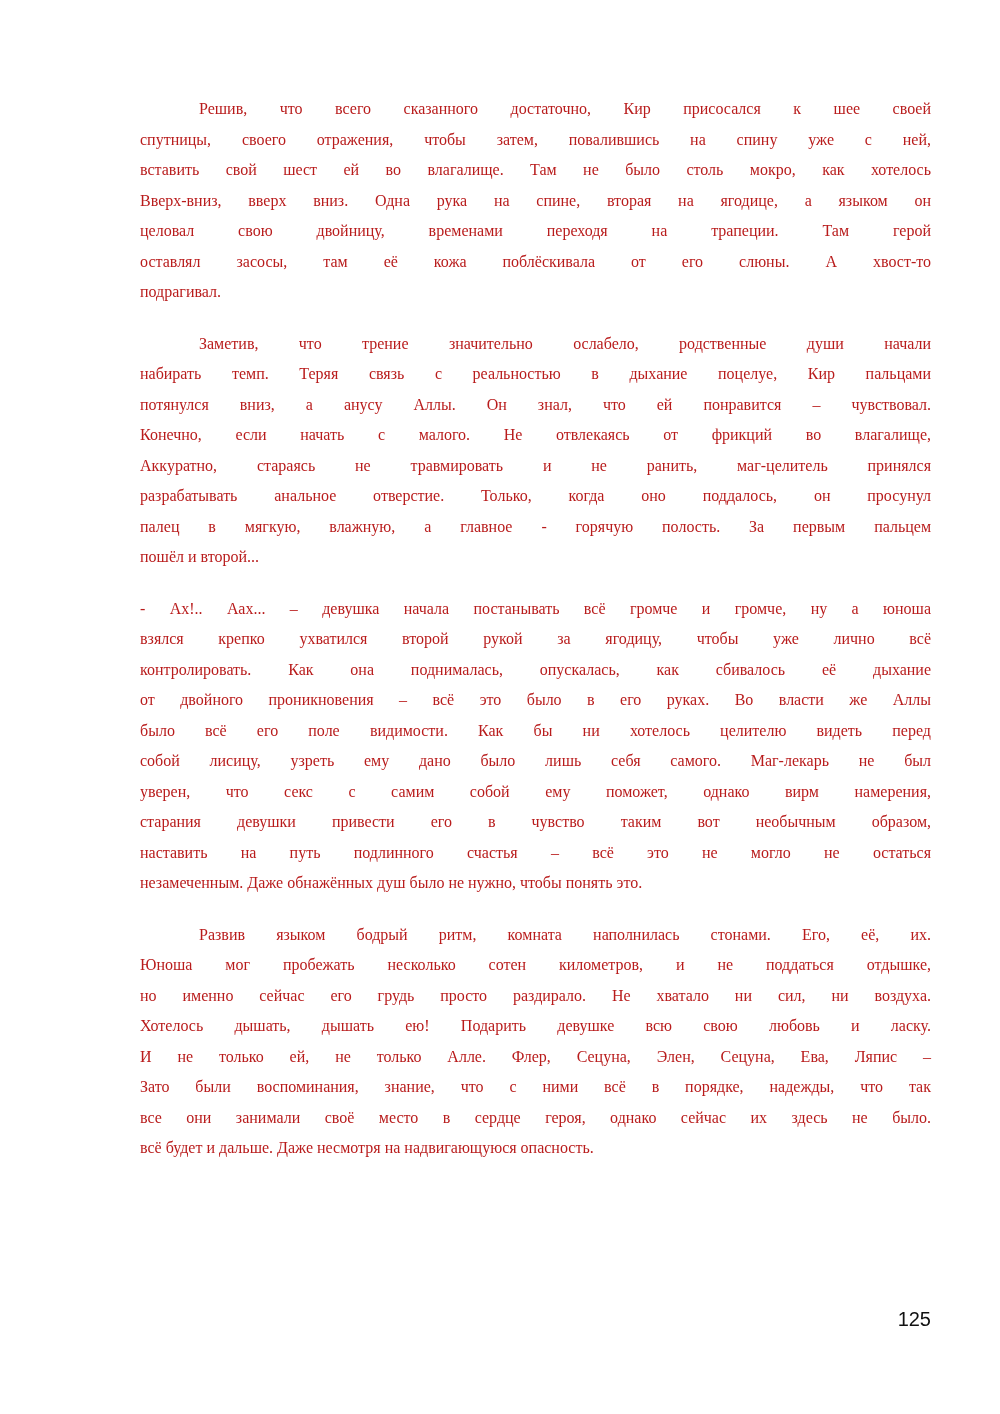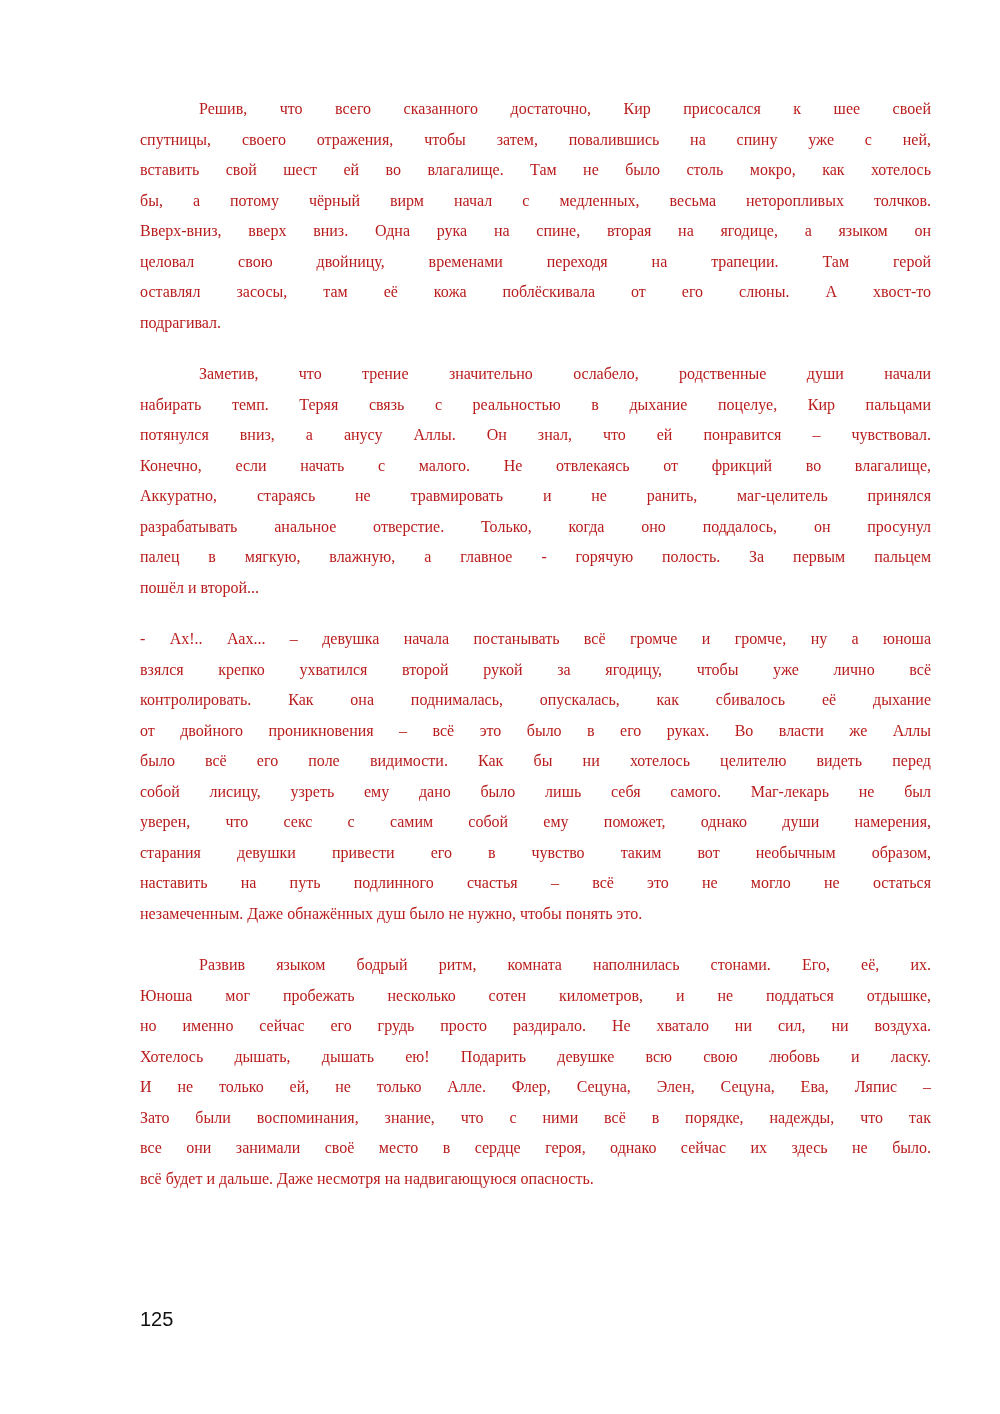--- a/index.html
+++ b/index.html
@@ -44,37 +44,36 @@
     text-align-last: left;
   }
   .line.indent {
     padding-left: 59px;
   }
   .page-number {
     position: absolute;
     left: 140px;
     top: 1308px;
     width: 791px;
-    text-align: left;
+    text-align: right;
     font-family: "Liberation Sans", "DejaVu Sans", sans-serif;
     font-size: 20px;
     line-height: 22px;
     color: #111111;
   }
 </style>
 </head>
 <body>
 
 <div class="page">
   <div class="text-block" id="text-block">
       <div class="para">
         <div class="line indent">Решив, что всего сказанного достаточно, Кир присосался к шее своей</div>
         <div class="line">спутницы, своего отражения, чтобы затем, повалившись на спину уже с ней,</div>
         <div class="line">вставить свой шест ей во влагалище. Там не было столь мокро, как хотелось</div>
-        <div class="line">бы, а потому чёрный вирм начал с медленных, весьма неторопливых толчков.</div>
         <div class="line">Вверх-вниз, вверх вниз. Одна рука на спине, вторая на ягодице, а языком он</div>
         <div class="line">целовал свою двойницу, временами переходя на трапеции. Там герой</div>
         <div class="line">оставлял засосы, там её кожа поблёскивала от его слюны. А хвост-то</div>
         <div class="line last">подрагивал.</div>
       </div>
       <div class="para">
         <div class="line indent">Заметив, что трение значительно ослабело, родственные души начали</div>
         <div class="line">набирать темп. Теряя связь с реальностью в дыхание поцелуе, Кир пальцами</div>
         <div class="line">потянулся вниз, а анусу Аллы. Он знал, что ей понравится – чувствовал.</div>
         <div class="line">Конечно, если начать с малого. Не отвлекаясь от фрикций во влагалище,</div>
@@ -83,21 +82,21 @@
         <div class="line">палец в мягкую, влажную, а главное - горячую полость. За первым пальцем</div>
         <div class="line last">пошёл и второй...</div>
       </div>
       <div class="para">
         <div class="line">- Ах!.. Аах... – девушка начала постанывать всё громче и громче, ну а юноша</div>
         <div class="line">взялся крепко ухватился второй рукой за ягодицу, чтобы уже лично всё</div>
         <div class="line">контролировать. Как она поднималась, опускалась, как сбивалось её дыхание</div>
         <div class="line">от двойного проникновения – всё это было в его руках. Во власти же Аллы</div>
         <div class="line">было всё его поле видимости. Как бы ни хотелось целителю видеть перед</div>
         <div class="line">собой лисицу, узреть ему дано было лишь себя самого. Маг-лекарь не был</div>
-        <div class="line">уверен, что секс с самим собой ему поможет, однако души намерения,</div>
+        <div class="line">уверен, что секс с самим собой ему поможет, однако вирм намерения,</div>
         <div class="line">старания девушки привести его в чувство таким вот необычным образом,</div>
         <div class="line">наставить на путь подлинного счастья – всё это не могло не остаться</div>
         <div class="line last">незамеченным. Даже обнажённых душ было не нужно, чтобы понять это.</div>
       </div>
       <div class="para">
         <div class="line indent">Развив языком бодрый ритм, комната наполнилась стонами. Его, её, их.</div>
         <div class="line">Юноша мог пробежать несколько сотен километров, и не поддаться отдышке,</div>
         <div class="line">но именно сейчас его грудь просто раздирало. Не хватало ни сил, ни воздуха.</div>
         <div class="line">Хотелось дышать, дышать ею! Подарить девушке всю свою любовь и ласку.</div>
         <div class="line">И не только ей, не только Алле. Флер, Сецуна, Элен, Сецуна, Ева, Ляпис –</div>

